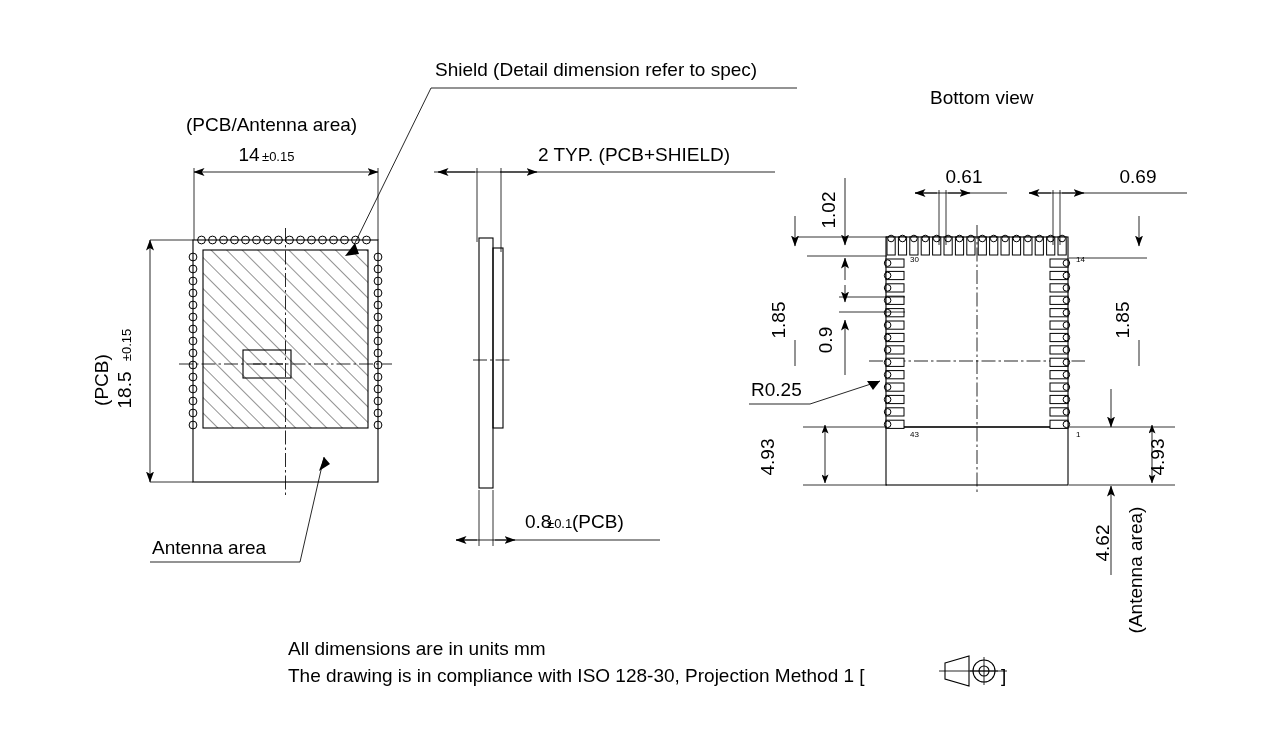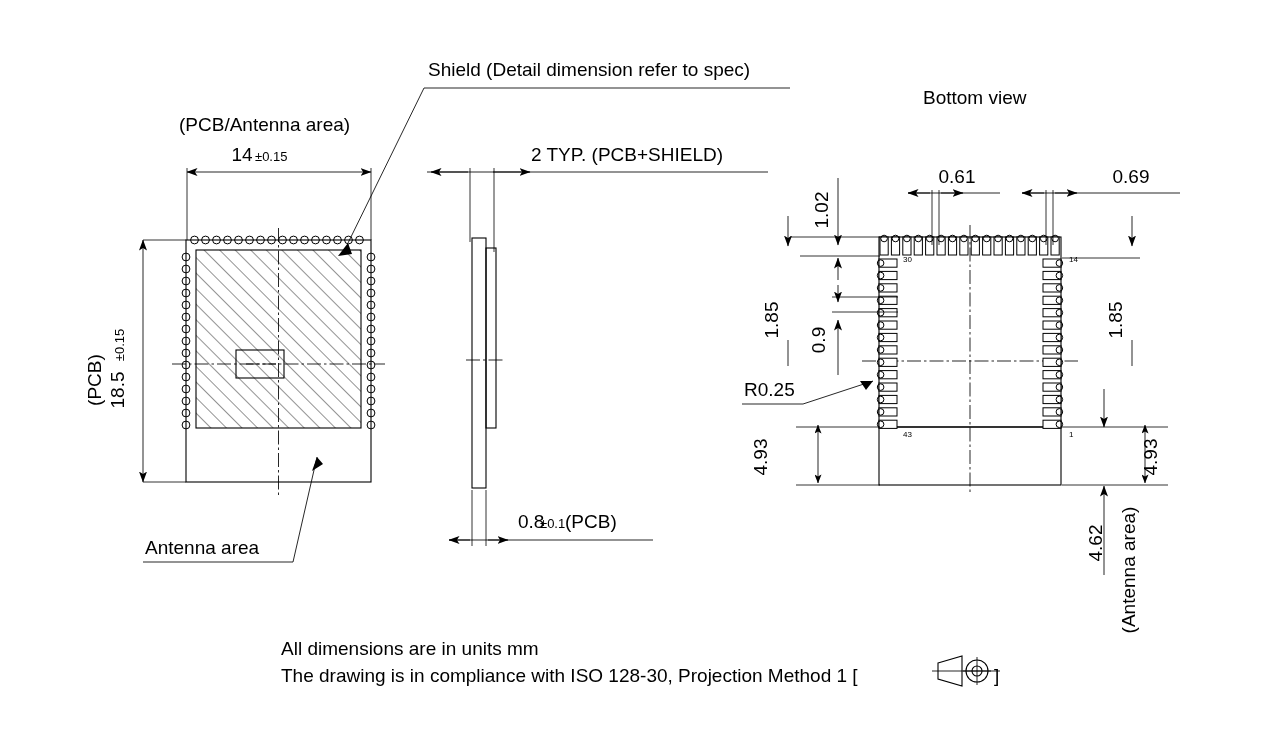--- a/index.html
+++ b/index.html
@@ -4,21 +4,21 @@
 <style>
   html,body{margin:0;padding:0;}
   body{
     width:1280px;height:740px;
     background:#ffffff;
     font-family:"Liberation Sans",sans-serif;
     color:#000000;
     overflow:hidden;
     position:relative;
   }
-  #sheet{position:absolute;inset:0;}
+  #sheet{position:absolute;inset:0;margin-left:7px;}
   svg{display:block;}
   text{font-family:"Liberation Sans",sans-serif;fill:#000;}
   .t-title{font-size:19px;}
   .t-dim{font-size:19px;}
   .t-dimS{font-size:13px;}
   .t-note{font-size:19px;}
   .t-tiny{font-size:8px;}
   .ln{stroke:#000;fill:none;stroke-width:1.1;}
   .ln-thin{stroke:#000;fill:none;stroke-width:0.85;}
   .ln-hatch{stroke:#000;fill:none;stroke-width:0.85;}

